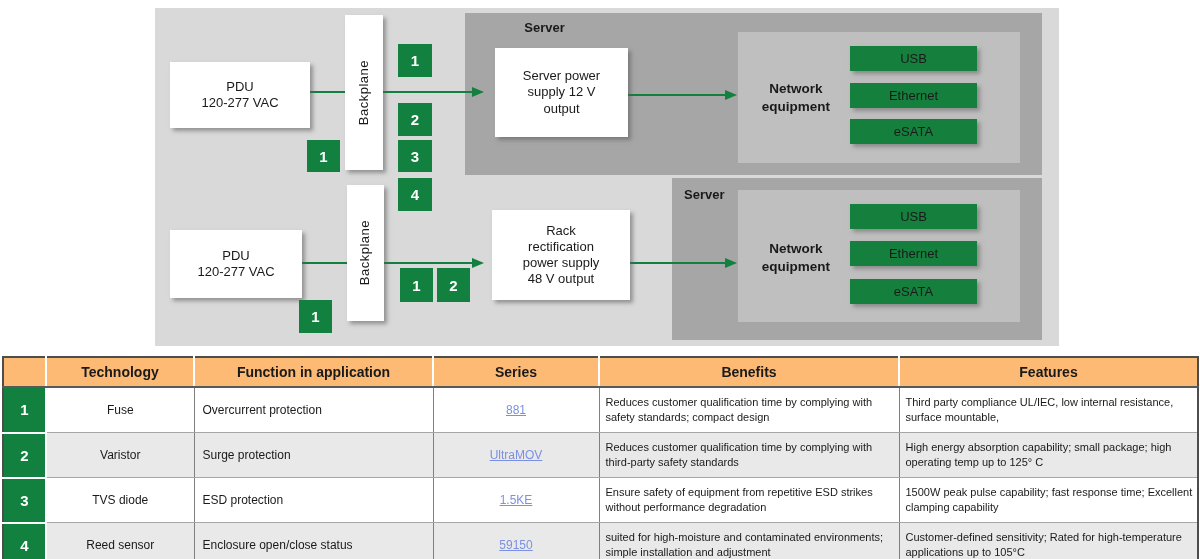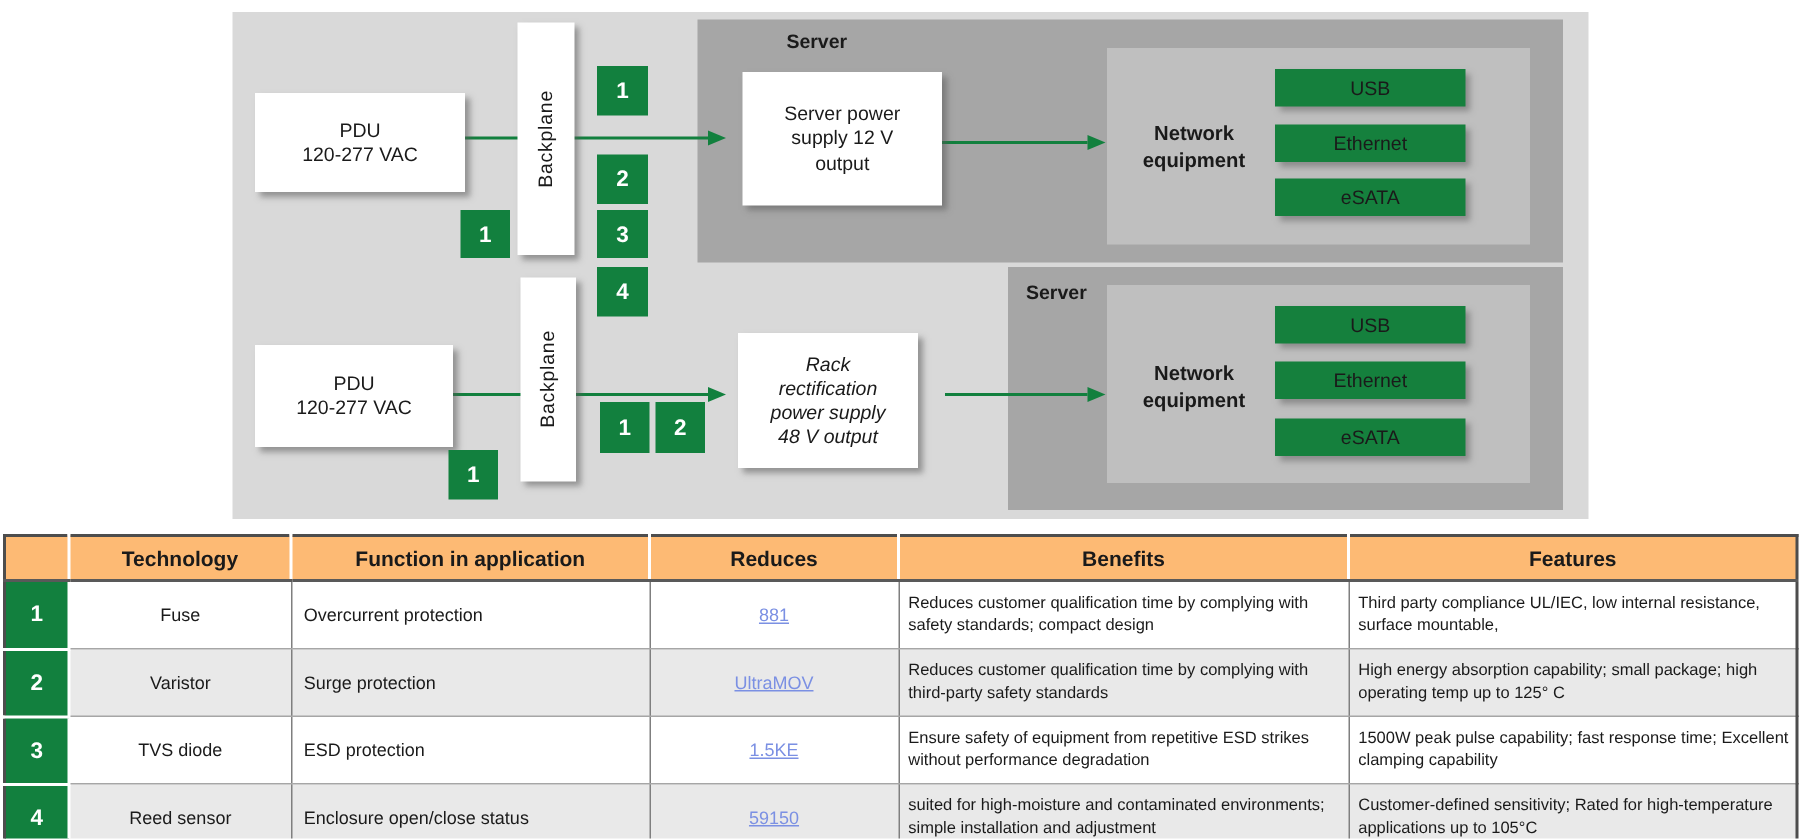--- a/index.html
+++ b/index.html
@@ -129,21 +129,21 @@
 
 <div class="abs white-box" style="left:170px;top:230px;width:132px;height:68px;">
   <div>
     <span>PDU</span><br>
     <span>120-277 VAC</span>
   </div>
 </div>
 <div class="abs white-box" style="left:347px;top:185px;width:37px;height:136px;">
   <span class="vertical-text">Backplane</span>
 </div>
-<div class="abs white-box" style="left:492px;top:222px;width:120px;height:90px;font-style:italic;">
+<div class="abs white-box" style="left:492px;top:210px;width:138px;height:90px;">
   <div>
     <span>Rack</span><br>
     <span>rectification</span><br>
     <span>power supply</span><br>
     <span>48 V output</span>
   </div>
 </div>
 
 <div class="abs marker" style="left:299px;top:300px;width:33px;height:33px;">1</div>
 <div class="abs marker" style="left:400px;top:268px;width:33px;height:34px;">1</div>
@@ -157,21 +157,21 @@
         <col style="width:239px">
     <col style="width:166px">
         <col style="width:300px">
         <col style="width:299px">
   </colgroup>
   <thead>
     <tr>
       <th></th>
       <th>Technology</th>
       <th>Function in application</th>
-      <th>Reduces</th>
+      <th>Series</th>
       <th>Benefits</th>
       <th>Features</th>
     </tr>
   </thead>
   <tbody>
     <tr>
       <td class="num">1</td>
       <td class="tech">Fuse</td>
       <td class="func">Overcurrent protection</td>
       <td class="series"><a>881</a></td>

